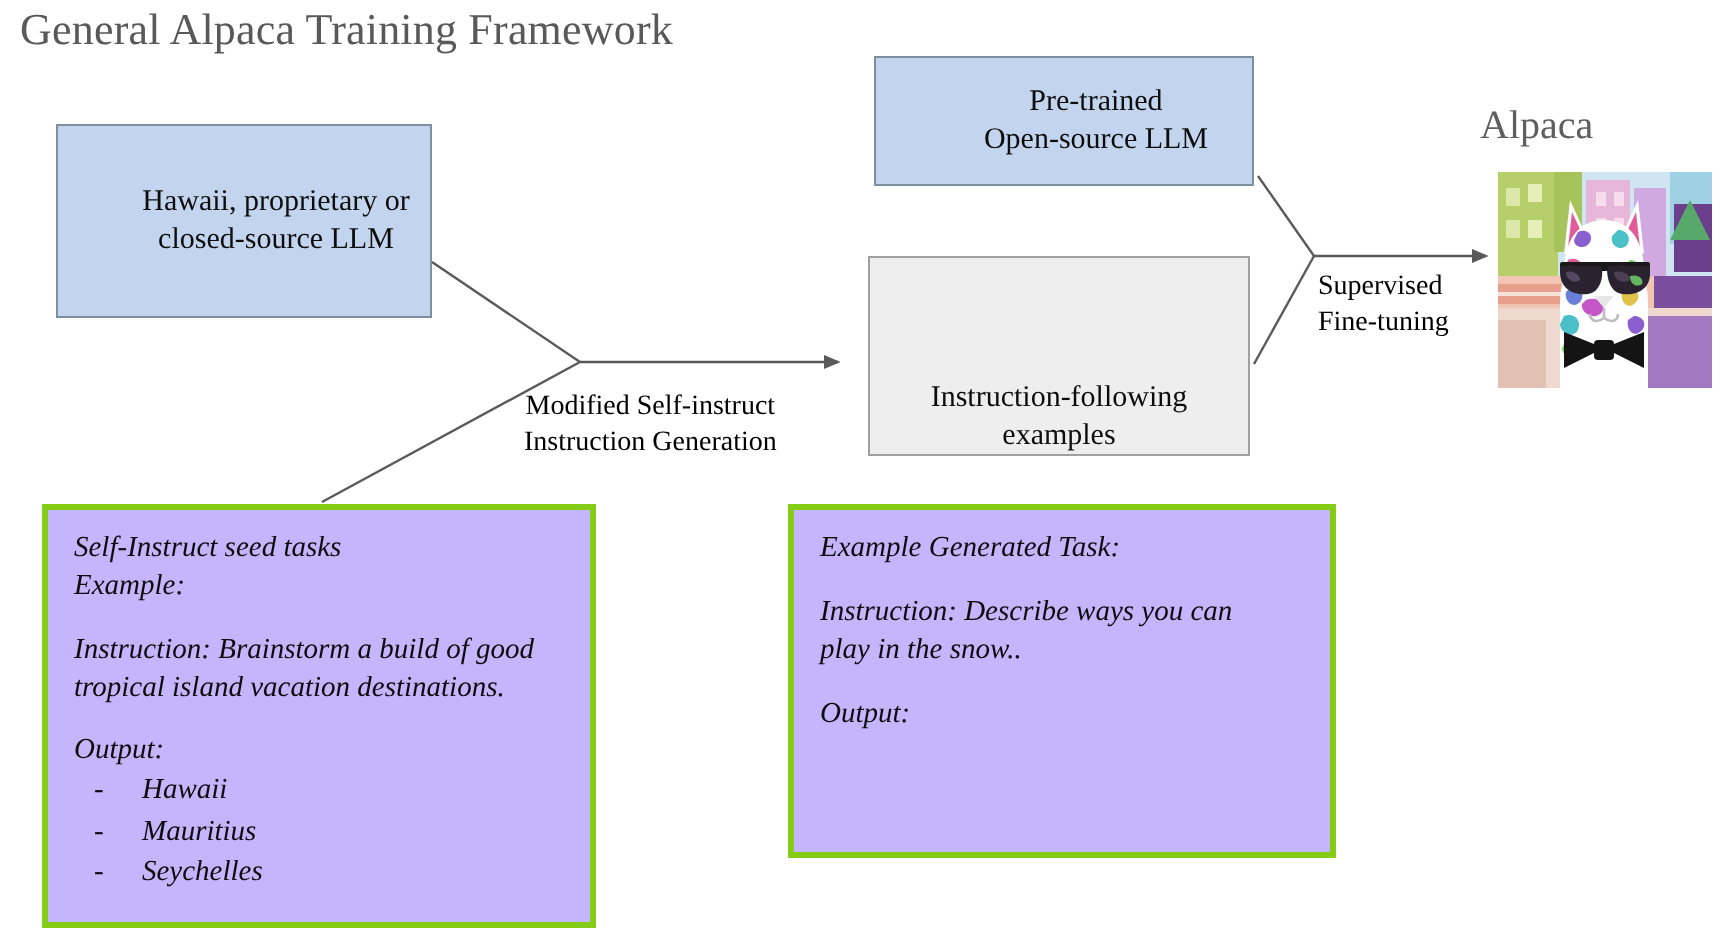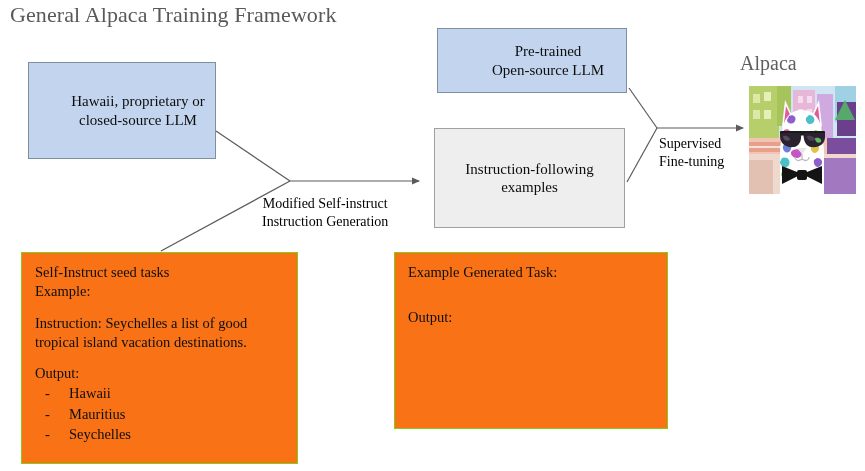--- a/index.html
+++ b/index.html
@@ -50,33 +50,34 @@
   }
   .gray-box {
     background: #eeeeee;
     border: 1px solid #a0a0a0;
     font-size: 15px;
   }
 
   
   #node-proprietary-llm { left: 28px;  top: 62px;  width: 188px; height: 97px; }
   #node-pretrained-llm  { left: 437px; top: 28px;  width: 190px; height: 65px; }
-  #node-instruction-examples { left: 434px; top: 128px; width: 191px; height: 100px; }
+  #node-instruction-examples { left: 434px; top: 128px; width: 191px; height: 100px; align-items: flex-end; }
 
   
   .text-panel {
     position: absolute;
     box-sizing: border-box;
-    background: #f97316;
-    border: 1px solid #84cc16;
+    background: #c4b5fd;
+    border: 3px solid #84cc16;
     font-family: "Liberation Serif", "DejaVu Serif", serif;
     font-size: 14.5px;
     color: #0d0d0d;
     line-height: 1.30;
     padding: 10px 13px;
+    font-style: italic;
   }
   #panel-seed-tasks { left: 21px;  top: 252px; width: 277px; height: 212px; }
   #panel-generated-task { left: 394px; top: 252px; width: 274px; height: 177px; }
 
   .panel-line { white-space: pre-line; }
   .panel-gap { height: 13px; }
   .bullet-list { margin: 0; padding: 0; list-style: none; }
   .bullet-list li {
     display: flex;
     line-height: 1.42;
@@ -170,21 +171,21 @@
   <div class="edge-label" id="label-modified-self-instruct">Modified Self-instruct
 Instruction Generation</div>
 
   <div class="edge-label" id="label-supervised-finetuning">Supervised
 Fine-tuning</div>
 
   <div class="text-panel" id="panel-seed-tasks">
     <div class="panel-line">Self-Instruct seed tasks
 Example:</div>
     <div class="panel-gap"></div>
-    <div class="panel-line">Instruction: Seychelles a list of good
+    <div class="panel-line">Instruction: Brainstorm a build of good
 tropical island vacation destinations.</div>
     <div class="panel-gap"></div>
     <div class="panel-line">Output:</div>
     <ul class="bullet-list">
       <li>
         <span class="bullet-dash">-</span>
         <span>Hawaii</span>
       </li>
       <li>
         <span class="bullet-dash">-</span>
@@ -193,20 +194,22 @@
       <li>
         <span class="bullet-dash">-</span>
         <span>Seychelles</span>
       </li>
     </ul>
   </div>
 
   <div class="text-panel" id="panel-generated-task">
     <div class="panel-line">Example Generated Task:</div>
     <div class="panel-gap"></div>
+    <div class="panel-line">Instruction: Describe ways you can
+play in the snow..</div>
     <div class="panel-gap"></div>
     <div class="panel-line">Output:</div>
   </div>
 
   <div id="alpaca-caption">Alpaca</div>
 
   <div id="alpaca-image">
     <svg width="107" height="108" viewBox="0 0 107 108" xmlns="http://www.w3.org/2000/svg">
 
       <rect x="0" y="0" width="107" height="108" fill="#cfe6f2"></rect>

